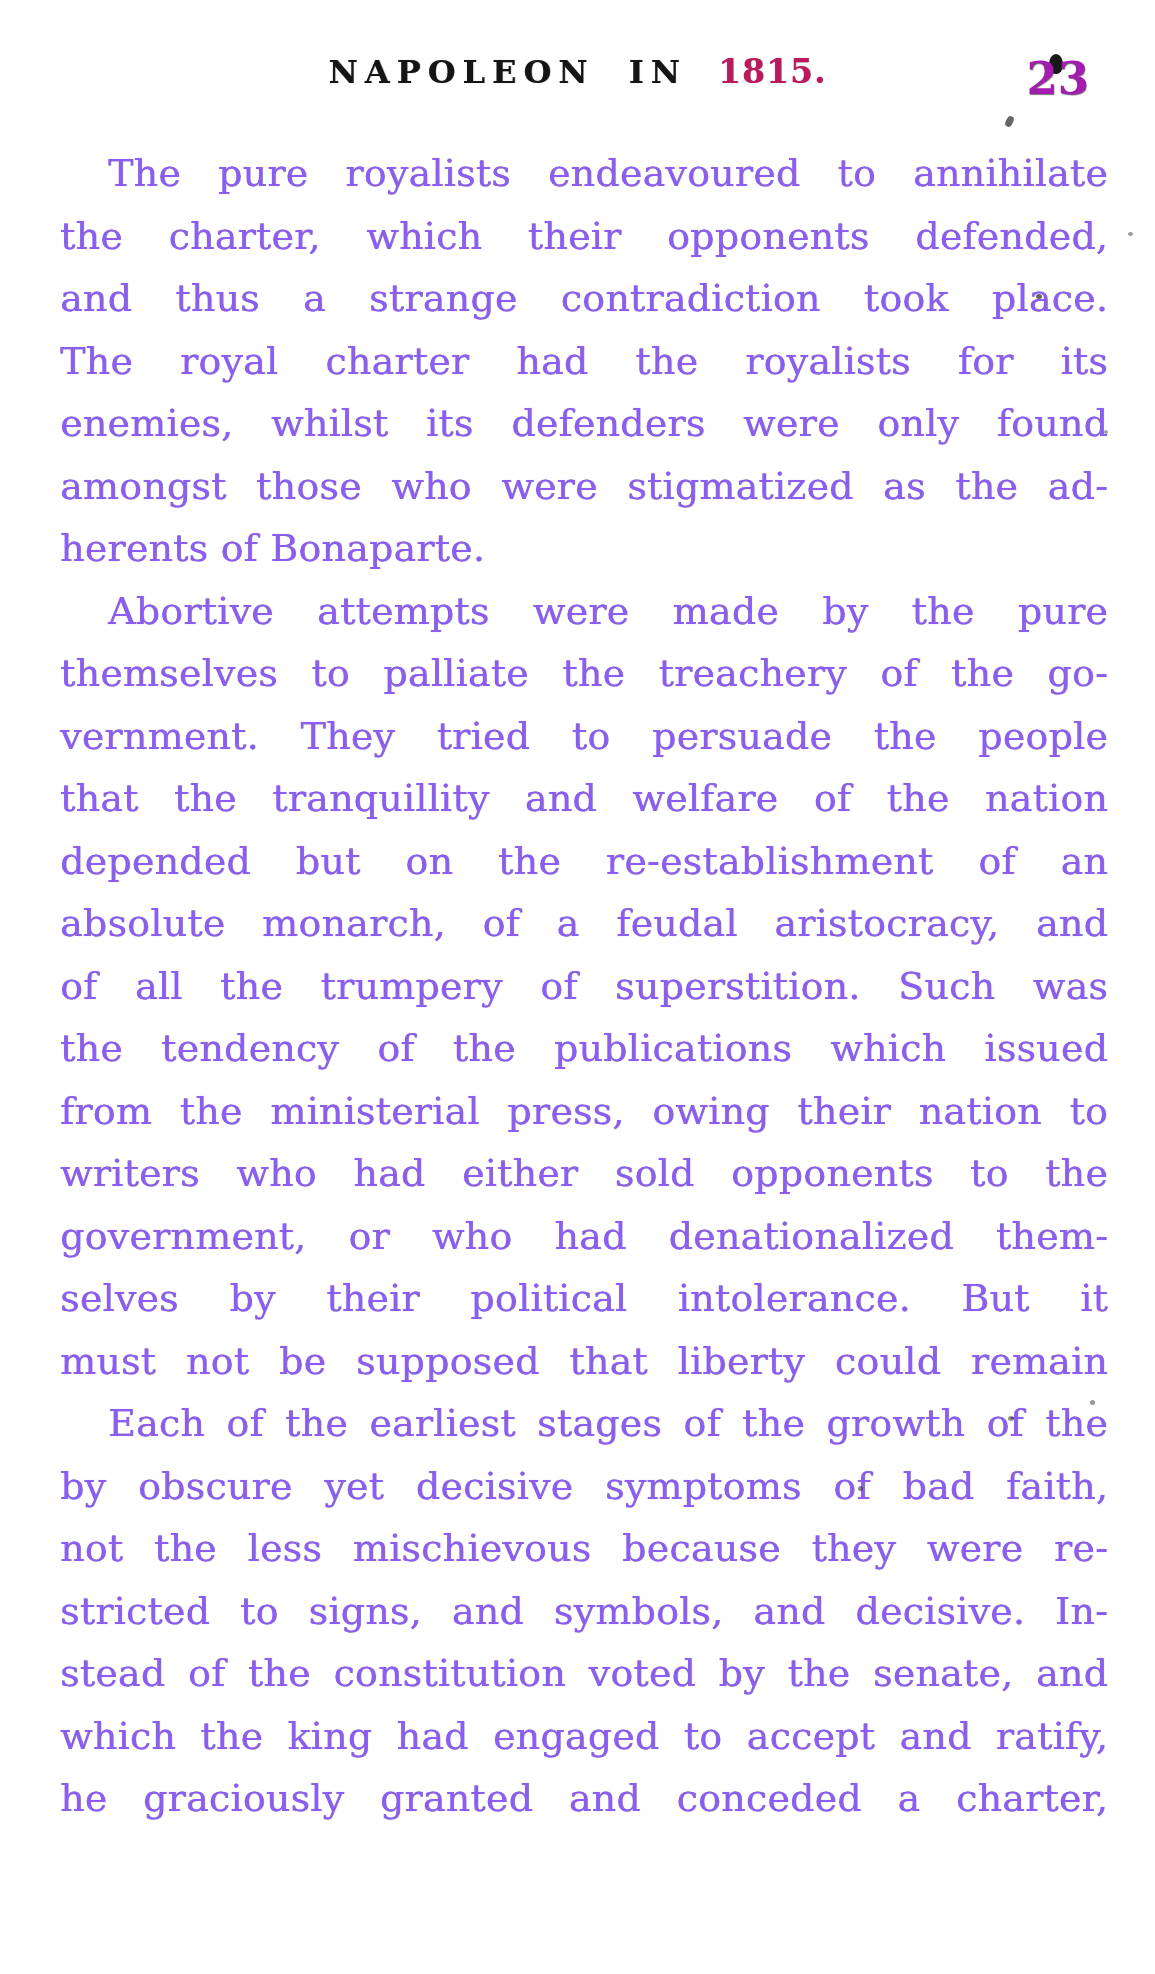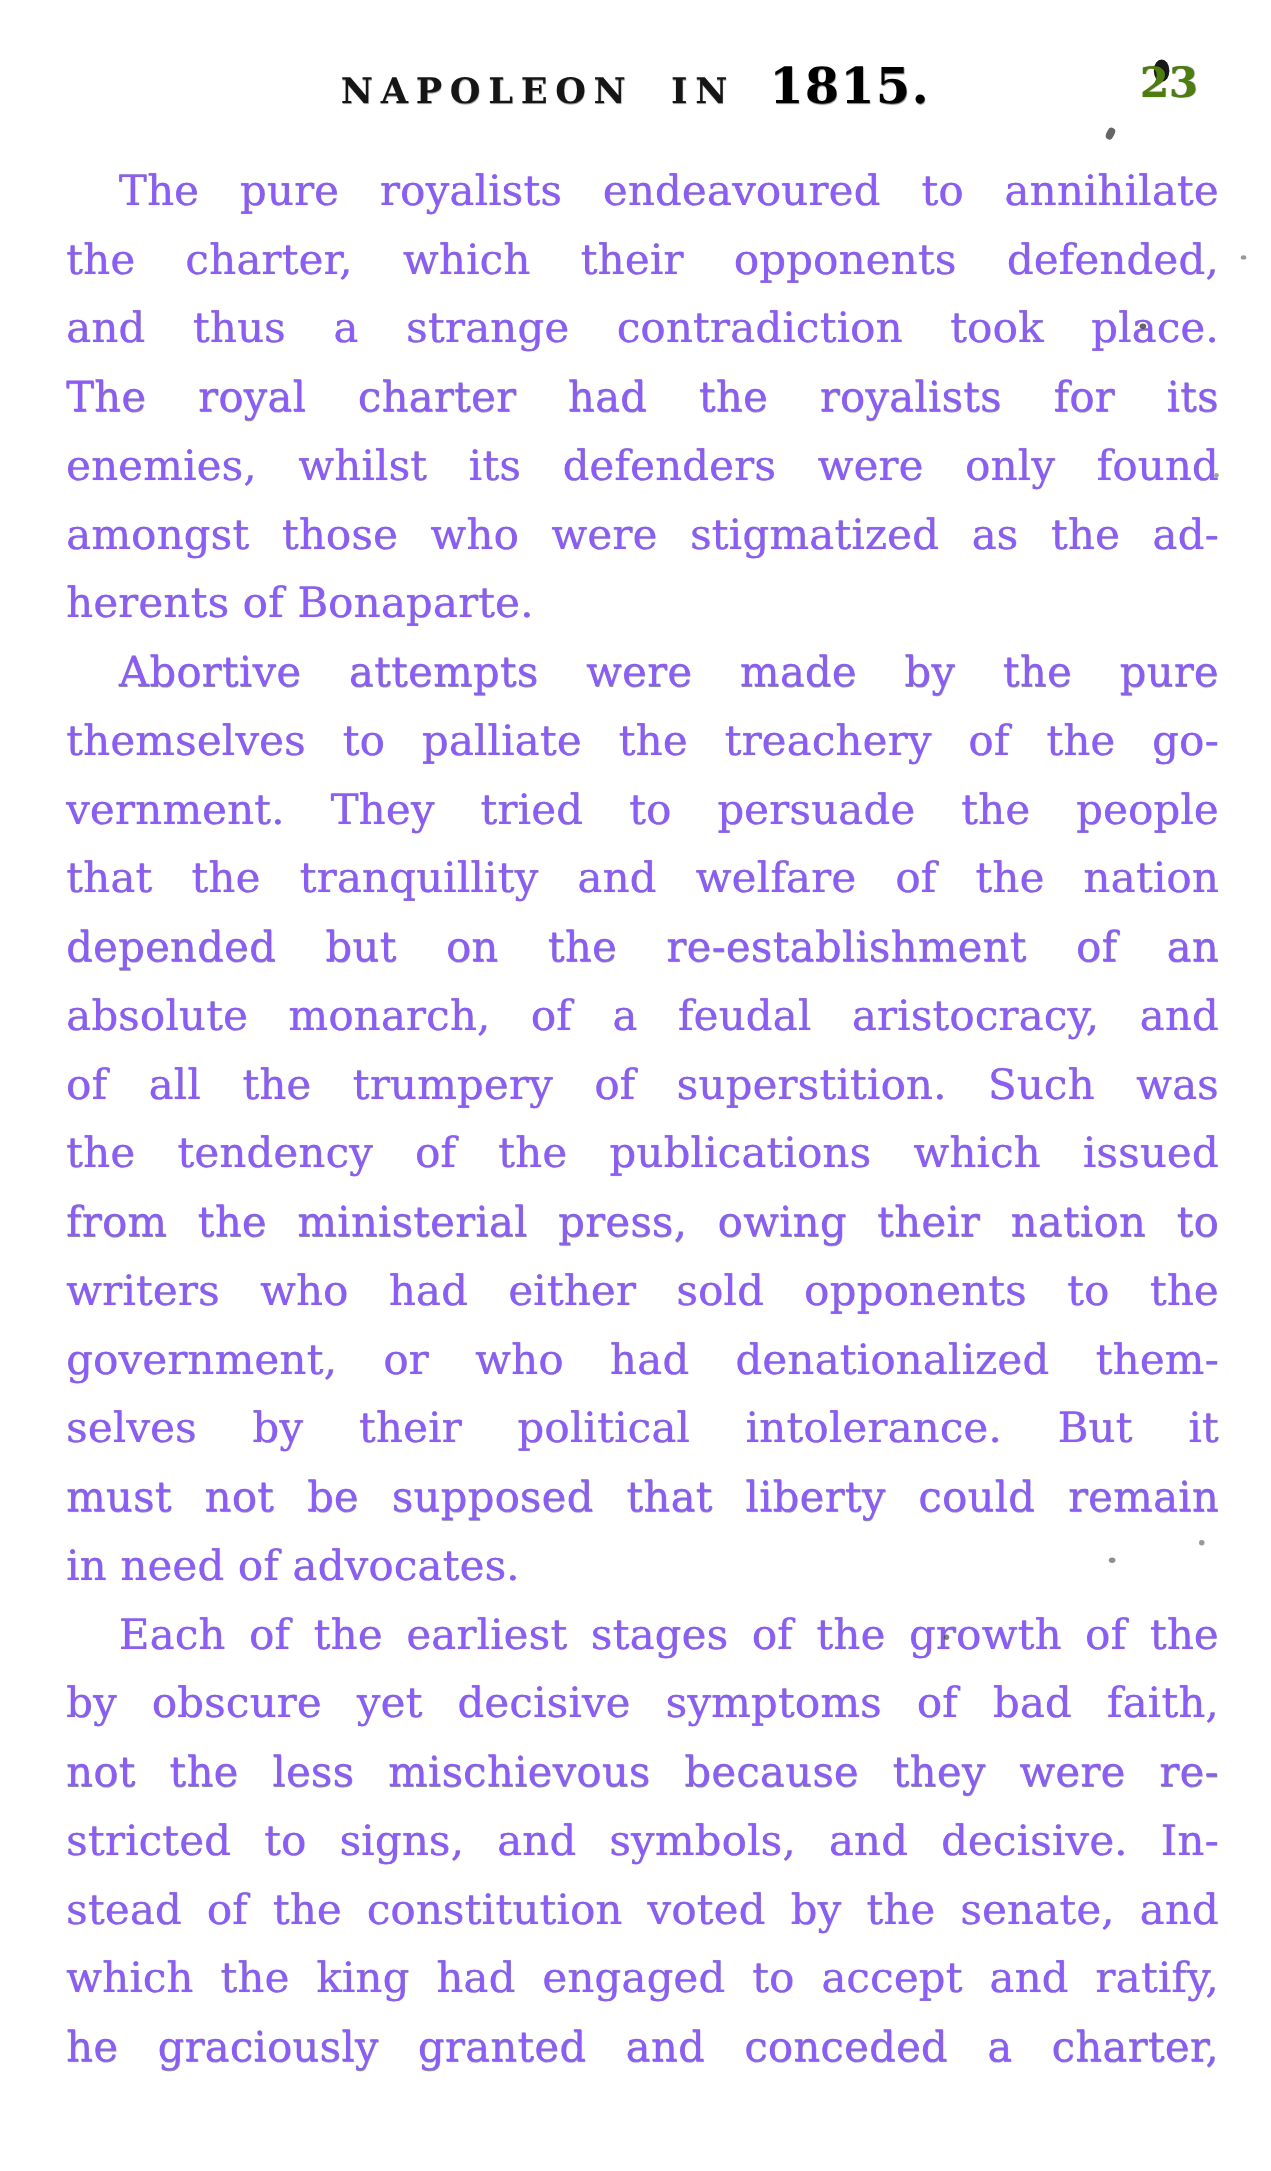--- a/index.html
+++ b/index.html
@@ -35,34 +35,34 @@
   }
   .rt-caps {
     font-size: 32px;
     letter-spacing: 7px;
     word-spacing: 16px;
     font-weight: bold;
     color: #151515;
     text-shadow: 0.4px 0.4px 0.8px rgba(10,10,10,0.45);
   }
   .rt-year {
-    font-size: 45px;
+    font-size: 33px;
     font-weight: bold;
     letter-spacing: 1px;
     margin-left: 26px;
-    color: #000000;
+    color: #be185d;
     text-shadow: 0.5px 0.4px 0.9px rgba(0,0,0,0.5);
   }
   .page-number {
     position: absolute;
     top: 52px;
     right: 66px;
-    font-size: 38px;
+    font-size: 45px;
     font-weight: bold;
-    color: #4d7c0f;
+    color: #a21caf;
     text-shadow: 0.6px 0.5px 1px rgba(0,0,0,0.55);
   }
   
   .folio-blob {
     position: absolute;
     top: 54px;
     right: 92px;
     width: 14px;
     height: 20px;
     background: #000;
@@ -137,21 +137,20 @@
       <div class="line">that the tranquillity and welfare of the nation</div>
       <div class="line">depended but on the re-establishment of an</div>
       <div class="line">absolute monarch, of a feudal aristocracy, and</div>
       <div class="line">of all the trumpery of superstition. Such was</div>
       <div class="line">the tendency of the publications which issued</div>
       <div class="line">from the ministerial press, owing their nation to</div>
       <div class="line">writers who had either sold opponents to the</div>
       <div class="line">government, or who had denationalized them-</div>
       <div class="line">selves by their political intolerance. But it</div>
       <div class="line">must not be supposed that liberty could remain</div>
-      <div class="line para-end">in need of advocates.</div>
       <div class="line indent">Each of the earliest stages of the growth of the</div>
       <div class="line">by obscure yet decisive symptoms of bad faith,</div>
       <div class="line">not the less mischievous because they were re-</div>
       <div class="line">stricted to signs, and symbols, and decisive. In-</div>
       <div class="line">stead of the constitution voted by the senate, and</div>
       <div class="line">which the king had engaged to accept and ratify,</div>
       <div class="line">he graciously granted and conceded a charter,</div>
     </main>
 
   <span class="speck s1"></span>

